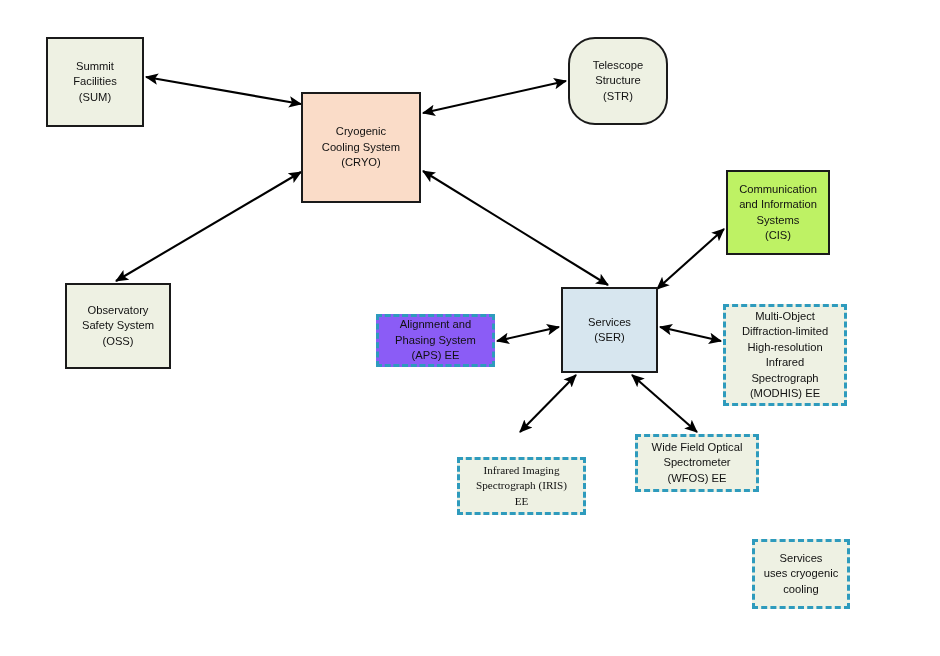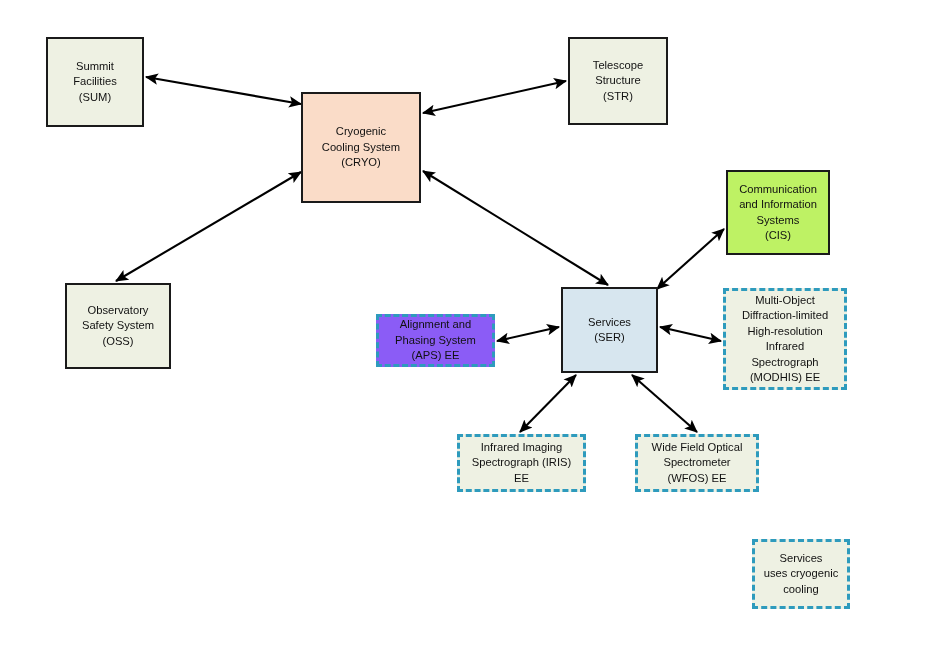--- a/index.html
+++ b/index.html
@@ -75,21 +75,21 @@
         <line x1="632" y1="375" x2="697" y2="432" stroke="#000000" stroke-width="2.1" marker-end="url(#arrow-end)" marker-start="url(#arrow-start)"></line>
       </g>
   </svg>
 
   <div id="nodes-group">
       <div class="node solid" style="left: 46px; top: 37px; width: 98px; height: 90px; background: rgb(238, 241, 227); border-color: rgb(26, 26, 26);">
         <span class="node-label">Summit
 Facilities
 (SUM)</span>
       </div>
-      <div class="node solid" style="left: 568px; top: 37px; width: 100px; height: 88px; background: rgb(238, 241, 227); border-color: rgb(26, 26, 26);">
+      <div class="node solid" style="left: 568px; top: 37px; width: 100px; height: 88px; background: rgb(238, 241, 227); border-color: rgb(26, 26, 26); border-radius: 27px;">
         <span class="node-label">Telescope
 Structure
 (STR)</span>
       </div>
       <div class="node solid" style="left: 301px; top: 92px; width: 120px; height: 111px; background: rgb(250, 220, 200); border-color: rgb(26, 26, 26); text-align: center;">
         <span class="node-label">Cryogenic
 Cooling System
 (CRYO)</span>
       </div>
       <div class="node solid" style="left: 726px; top: 170px; width: 104px; height: 85px; background: #bef264; border-color: rgb(26, 26, 26);">
@@ -105,29 +105,29 @@
       </div>
       <div class="node solid" style="left: 561px; top: 287px; width: 97px; height: 86px; background: rgb(215, 230, 239); border-color: rgb(26, 26, 26);">
         <span class="node-label">Services
 (SER)</span>
       </div>
       <div class="node dashed" style="left: 376px; top: 314px; width: 119px; height: 53px; background: #8b5cf6; border-color: rgb(46, 155, 189);">
         <span class="node-label">Alignment and
 Phasing System
 (APS) EE</span>
       </div>
-      <div class="node dashed" style="left: 723px; top: 288px; width: 124px; height: 102px; background: rgb(238, 241, 227); border-color: rgb(46, 155, 189);">
+      <div class="node dashed" style="left: 723px; top: 304px; width: 124px; height: 102px; background: rgb(238, 241, 227); border-color: rgb(46, 155, 189);">
         <span class="node-label">Multi-Object
 Diffraction-limited
 High-resolution
 Infrared
 Spectrograph
 (MODHIS) EE</span>
       </div>
-      <div class="node dashed" style="left: 457px; top: 434px; width: 129px; height: 58px; background: rgb(238, 241, 227); border-color: rgb(46, 155, 189);">
+      <div class="node dashed" style="left: 457px; top: 457px; width: 129px; height: 58px; background: rgb(238, 241, 227); border-color: rgb(46, 155, 189); font-family: Liberation Serif, serif;">
         <span class="node-label">Infrared Imaging
 Spectrograph (IRIS)
 EE</span>
       </div>
       <div class="node dashed" style="left: 635px; top: 434px; width: 124px; height: 58px; background: rgb(238, 241, 227); border-color: rgb(46, 155, 189);">
         <span class="node-label">Wide Field Optical
 Spectrometer
 (WFOS) EE</span>
       </div>
       <div class="node dashed" style="left: 752px; top: 539px; width: 98px; height: 70px; background: rgb(238, 241, 227); border-color: rgb(46, 155, 189);">

